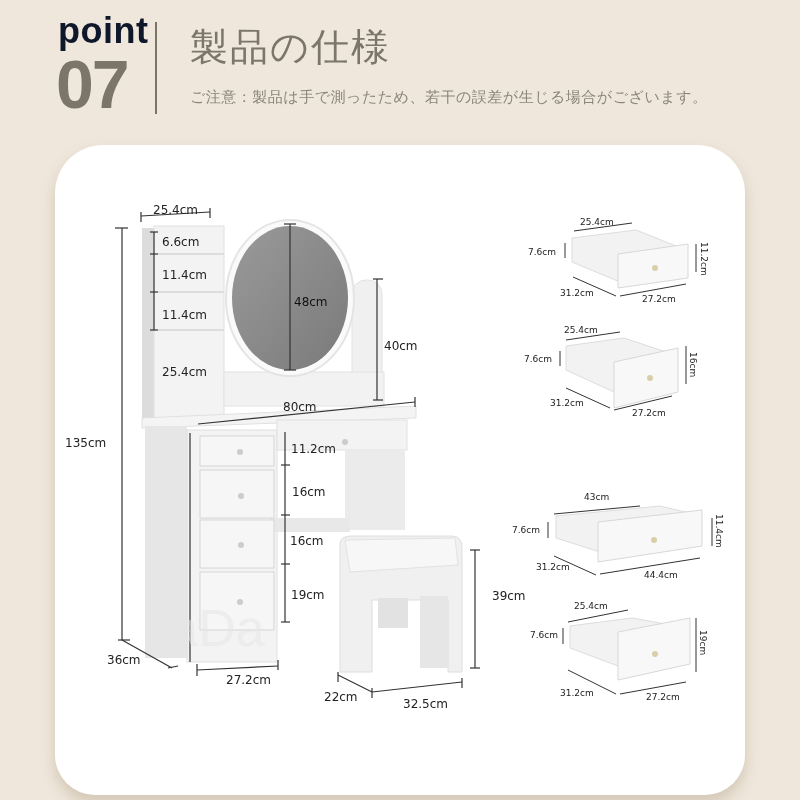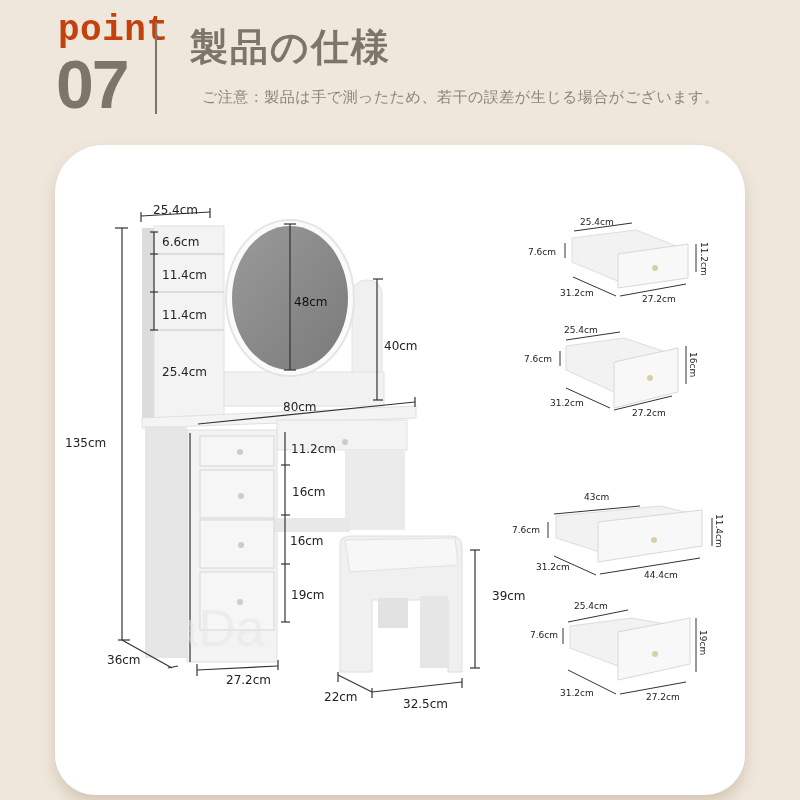--- a/index.html
+++ b/index.html
@@ -1,21 +1,21 @@
 <!DOCTYPE html>
 <html><head>
 <meta charset="utf-8">
 <style>
   html,body{margin:0;padding:0;}
   body{width:800px;height:800px;background:#efe7dc;position:relative;overflow:hidden;font-family:"DejaVu Sans",sans-serif;}
-  .hdr-point{position:absolute;left:58px;top:10px;font-family:Liberation Mono, monospace;font-weight:bold;font-size:36px;color:#c2410c;letter-spacing:0.5px;}
+  .hdr-point{position:absolute;left:58px;top:10px;font-family:Liberation Sans, sans-serif;font-weight:bold;font-size:36px;color:#0f172a;letter-spacing:0.5px;}
   .hdr-num{position:absolute;left:56px;top:46px;font-family:"Liberation Sans",sans-serif;font-weight:bold;font-size:68px;line-height:76px;color:#7c756a;letter-spacing:-2px;}
   .hdr-div{position:absolute;left:155px;top:22px;width:2px;height:92px;background:#7c756a;}
-  .hdr-title{position:absolute;left:190px;top:22px;font-size:38px;font-weight:bold;color:#7c756a;letter-spacing:2px;}
-  .hdr-note{position:absolute;left:190px;top:88px;font-size:15px;color:#8a847a;letter-spacing:0.5px;white-space:nowrap;margin-left:12px;}
+  .hdr-title{position:absolute;left:190px;top:22px;font-size:38px;font-weight:normal;color:#7c756a;letter-spacing:2px;}
+  .hdr-note{position:absolute;left:190px;top:88px;font-size:15px;color:#8a847a;letter-spacing:0.5px;white-space:nowrap;}
   .card{position:absolute;left:55px;top:145px;width:690px;height:650px;background:#ffffff;border-radius:48px 48px 40px 40px;box-shadow:0 8px 14px rgba(160,140,110,0.35);}
   svg{position:absolute;left:0;top:0;}
   .lbl{font-family:"DejaVu Sans",sans-serif;fill:#222;}
   .wm{position:absolute;left:130px;top:598px;font-size:52px;color:rgba(230,230,230,0.55);font-family:"Liberation Sans",sans-serif;margin-left:22px;}
 </style>
 </head>
 <body>
 
 <div class="hdr-point">point</div>
 <div class="hdr-num">07</div>

